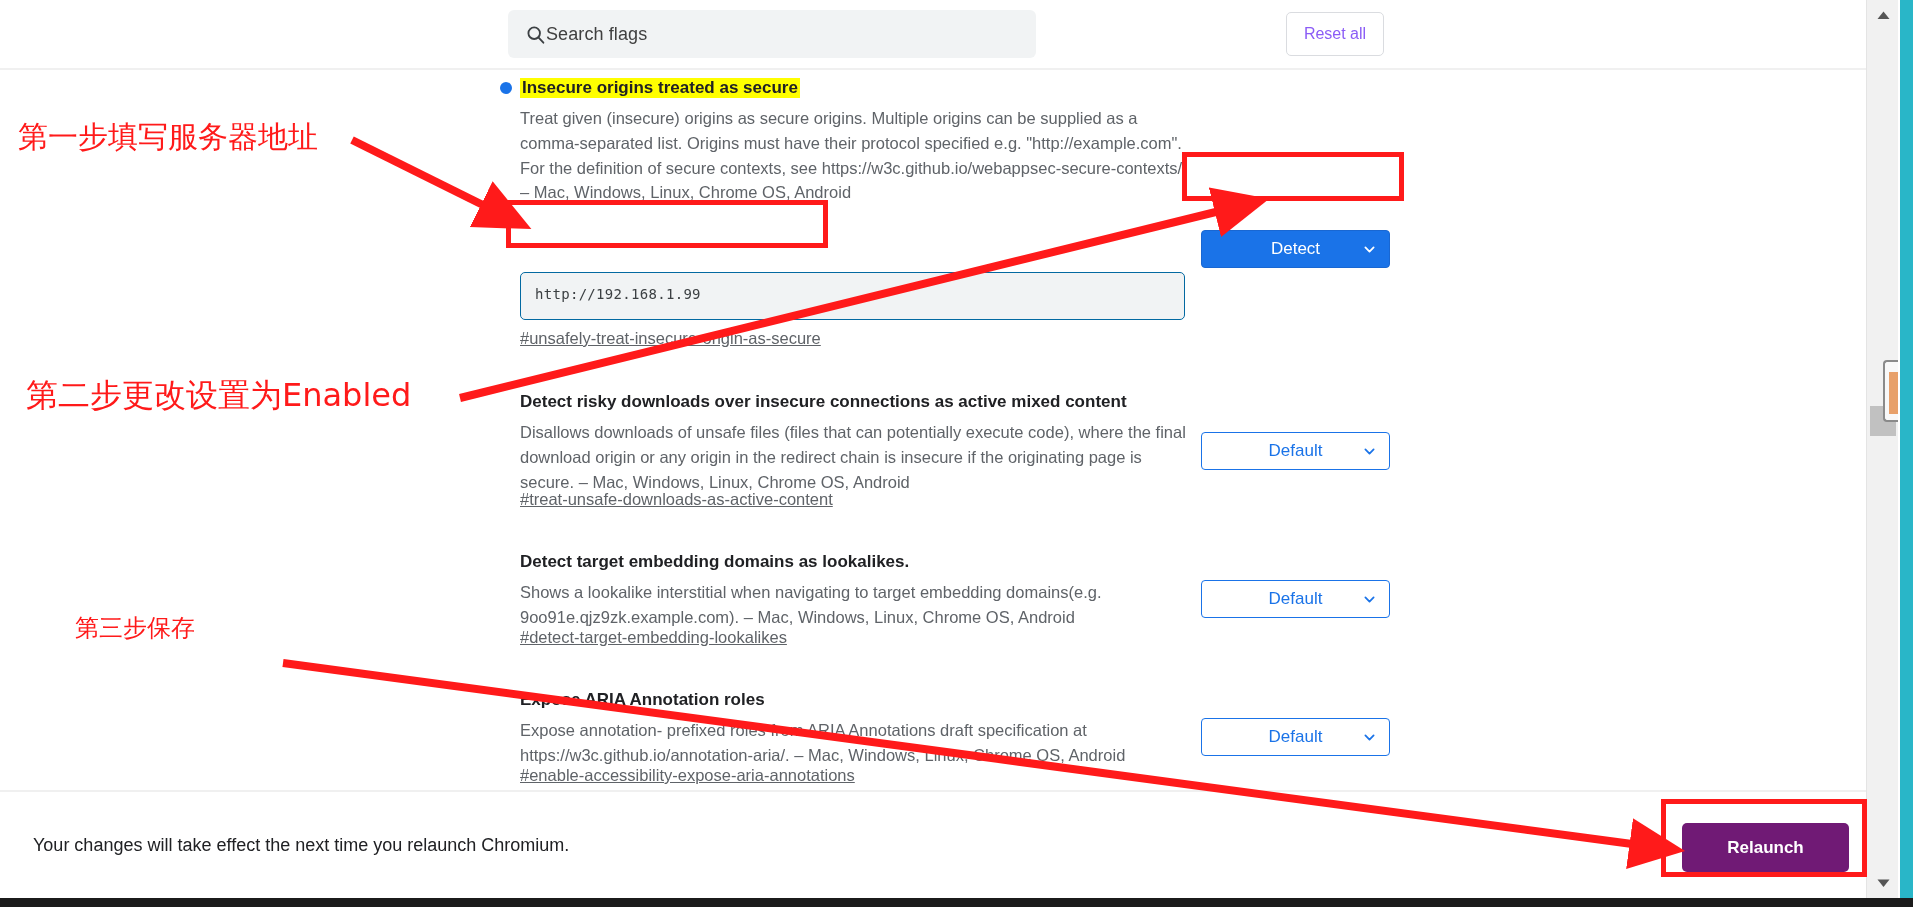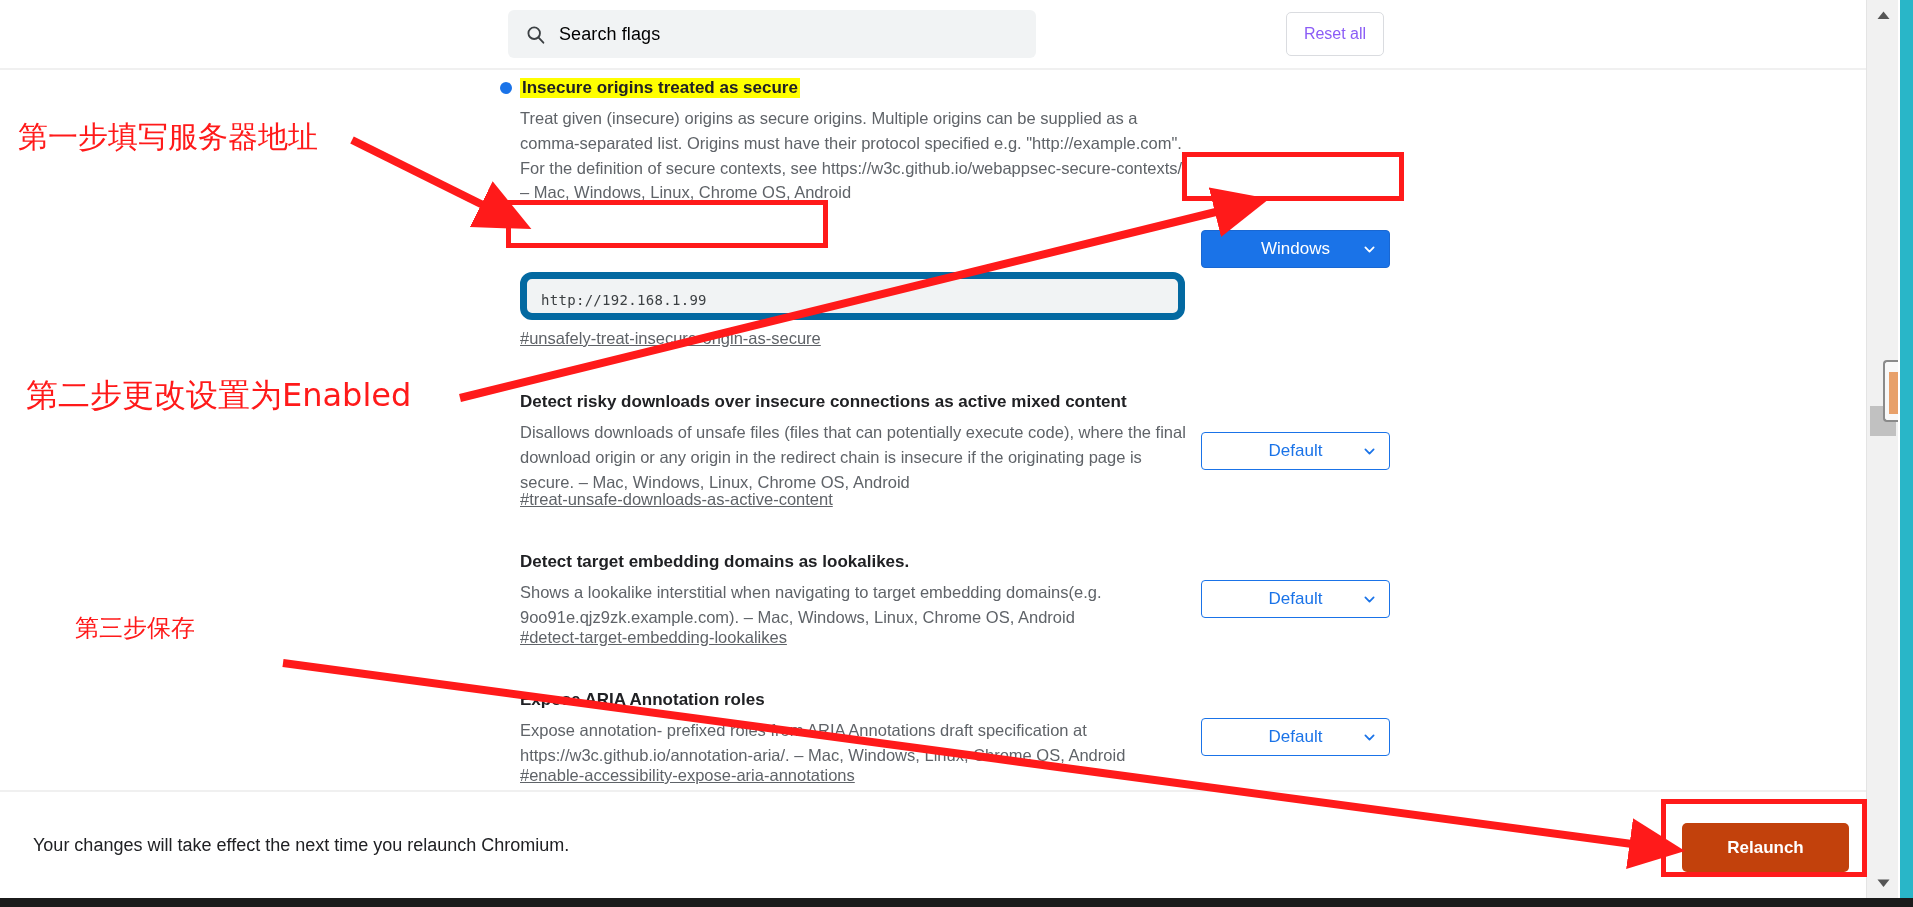--- a/index.html
+++ b/index.html
@@ -35,23 +35,22 @@
     display: flex;
     align-items: center;
     padding-left: 17px;
   }
   .search-icon {
     width: 21px; height: 21px;
     flex: 0 0 auto;
     display: block;
   }
   .search-input-text {
-    margin-left: 13px;
     font-size: 18px;
-    color: #000000;
+    color: #404040;
     letter-spacing: 0.1px;
   }
   .reset-all-btn {
     position: absolute;
     left: 1286px; top: 12px;
     width: 98px; height: 44px;
     border: 1px solid #dadce0;
     border-radius: 5px;
     background: #fff;
     color: #8b5cf6;
@@ -114,22 +113,22 @@
     white-space: nowrap;
   }
 
   
   .origin-input {
     position: absolute;
     left: 508px;
     width: 665px;
     height: 48px;
     background: #f1f3f4;
-    border: 7px solid #0369a1;
-    border-radius: 12px;
+    border: 1px solid #0369a1;
+    border-radius: 5px;
   }
   .origin-input-text {
     position: absolute;
     left: 14px; top: 13px;
     font-family: "DejaVu Sans Mono", "Liberation Mono", monospace;
     font-size: 14px;
     color: #3c4043;
     letter-spacing: 0.3px;
   }
 
@@ -174,21 +173,21 @@
   .bottom-text {
     position: absolute;
     left: 33px; top: 43px;
     font-size: 18px;
     color: #202124;
   }
   .relaunch-btn {
     position: absolute;
     left: 1682px; top: 31px;
     width: 167px; height: 49px;
-    background: #c2410c;
+    background: #701a75;
     border-radius: 5px;
     color: #ffffff;
     font-size: 17px;
     font-weight: bold;
     display: flex;
     align-items: center;
     justify-content: center;
     cursor: pointer;
   }
 
@@ -289,21 +288,21 @@
 
     <div class="flag">
       <div class="dot" style="top:10px"></div>
       <div class="flag-title highlight" style="top:6px">Insecure origins treated as secure</div>
       <div class="flag-desc" style="top:34px">Treat given (insecure) origins as secure origins. Multiple origins can be supplied as a comma-separated list. Origins must have their protocol specified e.g. "http://example.com". For the definition of secure contexts, see https://w3c.github.io/webappsec-secure-contexts/ – Mac, Windows, Linux, Chrome OS, Android</div>
       <div class="origin-input" style="top:200px">
         <span class="origin-input-text">http://192.168.1.99</span>
       </div>
       <div class="flag-link" style="top:257px">#unsafely-treat-insecure-origin-as-secure</div>
       <div class="select enabled" style="left:1189px; top:158px">
-        <span>Windows</span>
+        <span>Detect</span>
         <svg class="chev" viewBox="0 0 12 12">
           <polyline points="1.5,3.8 6,8.4 10.5,3.8" fill="none" stroke="#ffffff" stroke-width="1.9" stroke-linecap="round" stroke-linejoin="round"></polyline>
         </svg>
       </div>
     </div>
 
     <div class="flag">
       <div class="flag-title" style="top:320px">Detect risky downloads over insecure connections as active mixed content</div>
       <div class="flag-desc" style="top:348px">Disallows downloads of unsafe files (files that can potentially execute code), where the final download origin or any origin in the redirect chain is insecure if the originating page is secure. – Mac, Windows, Linux, Chrome OS, Android</div>
       <div class="flag-link" style="top:418px">#treat-unsafe-downloads-as-active-content</div>

